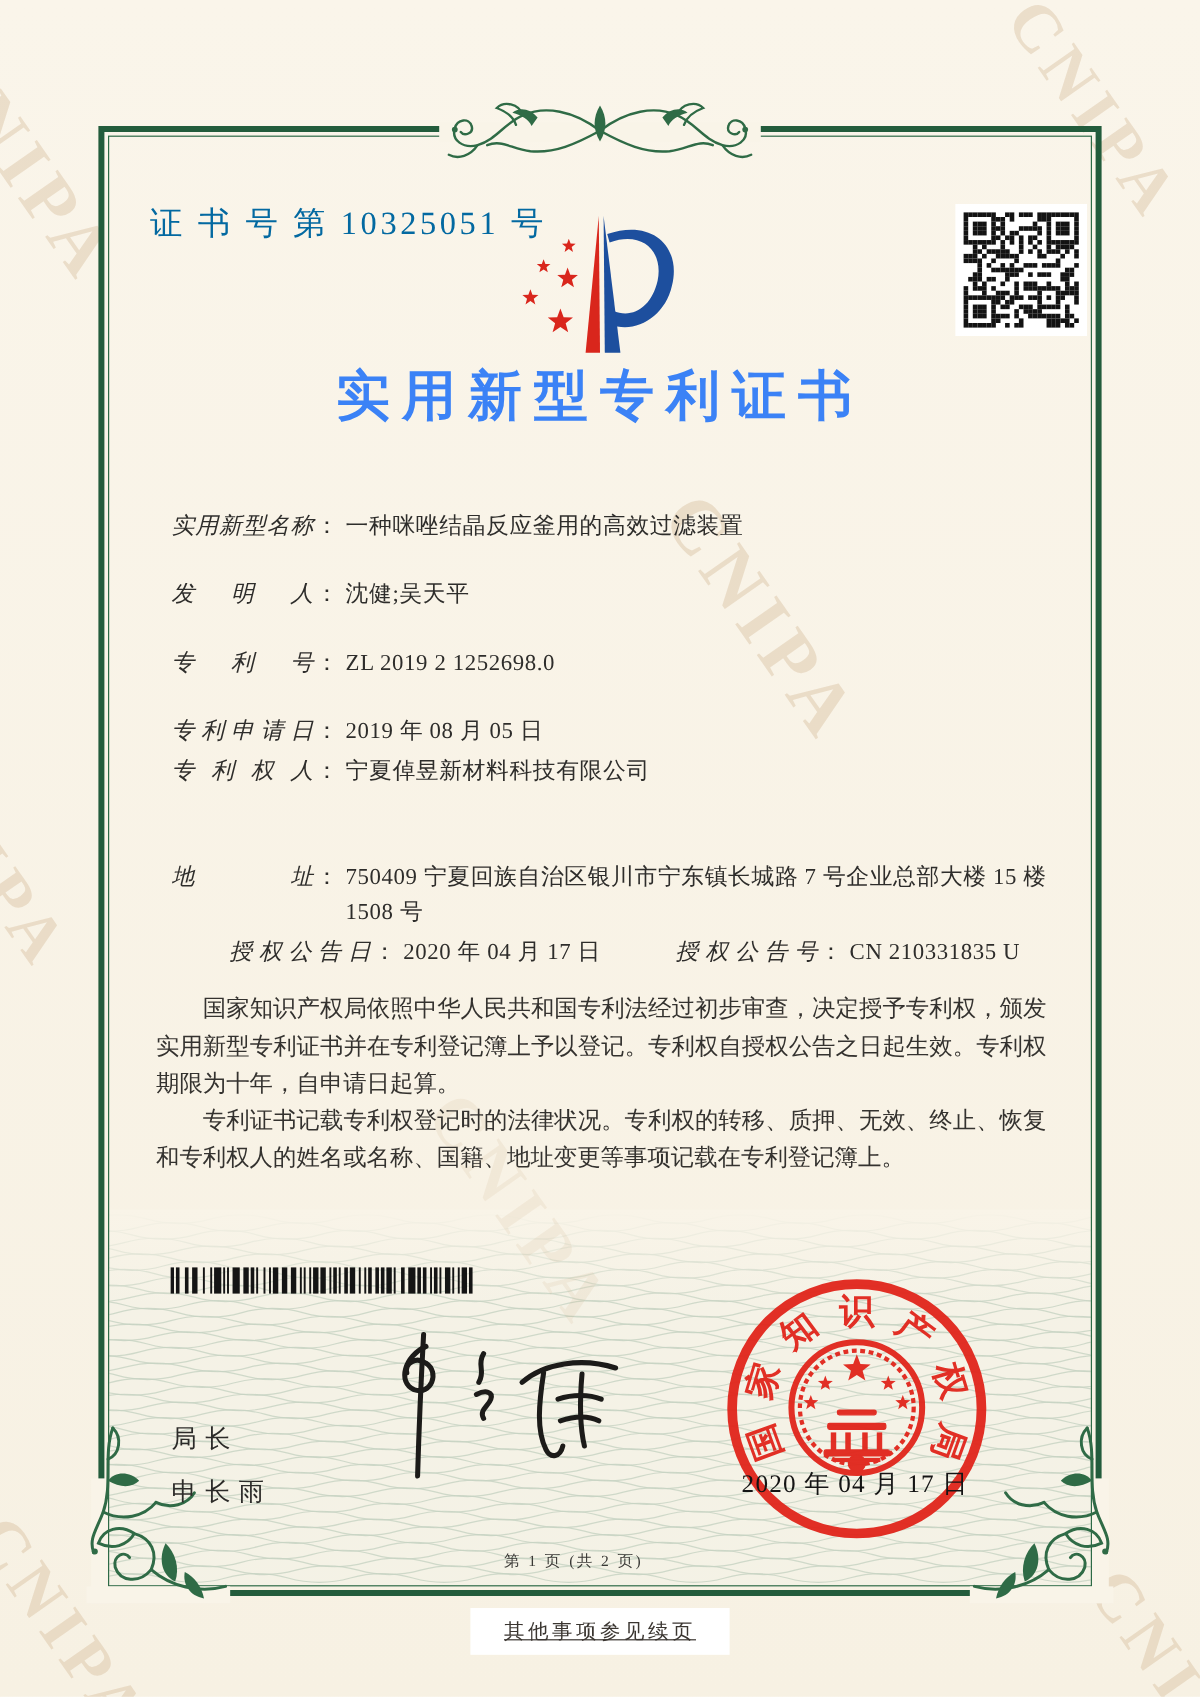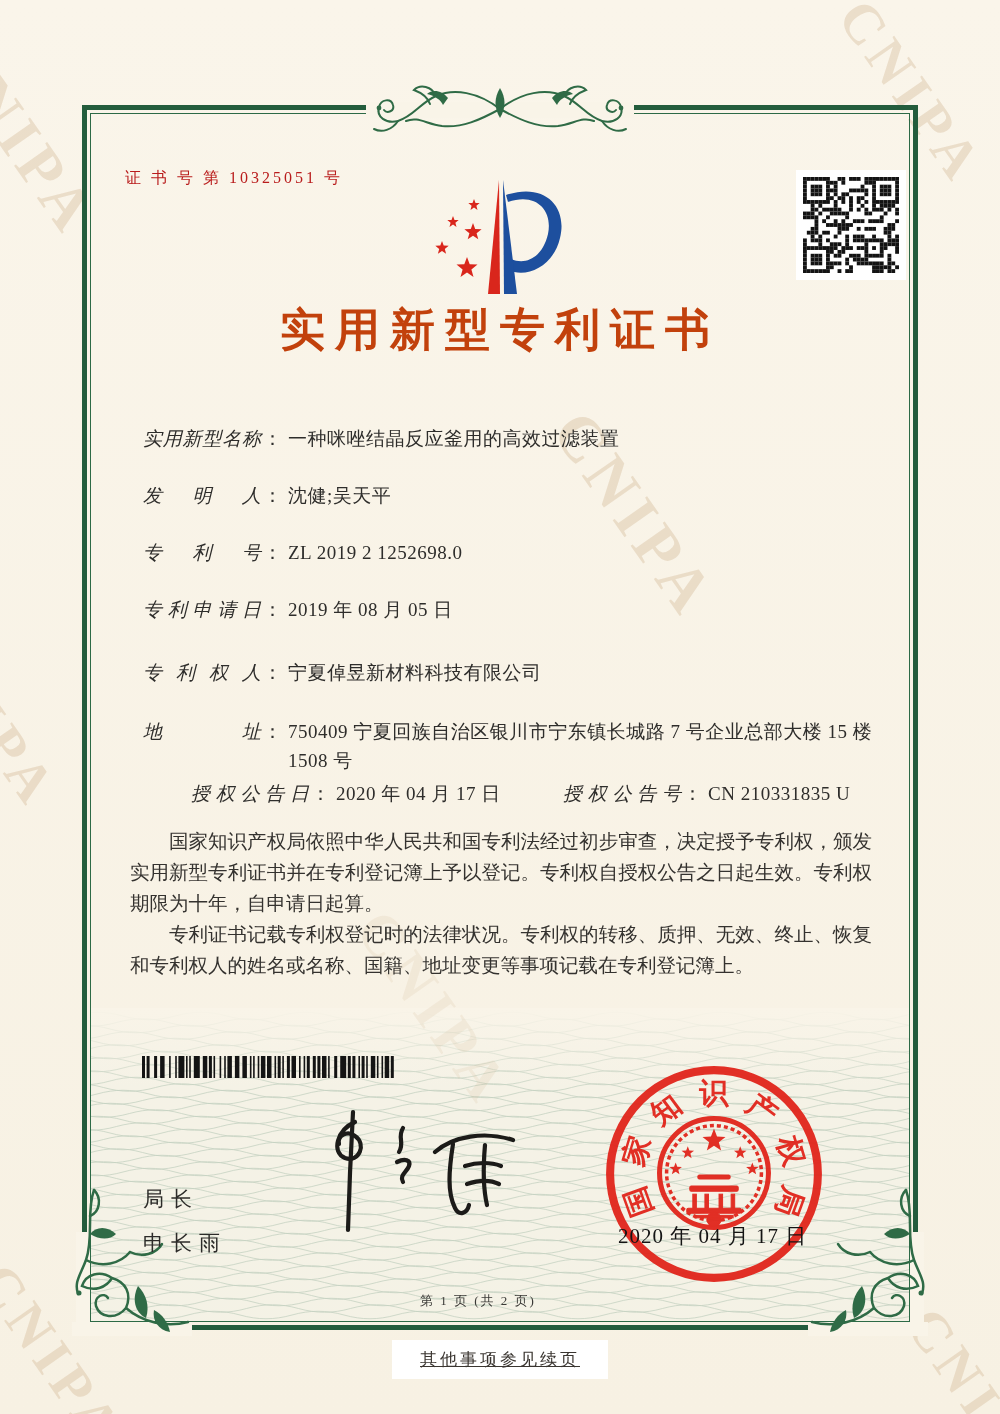--- a/index.html
+++ b/index.html
@@ -8,23 +8,23 @@
        font-family:"Liberation Serif","DejaVu Serif",serif;color:#2e2d2b;}
   .abs{position:absolute;}
   
   .wm{position:absolute;font-family:"Liberation Serif","DejaVu Serif",serif;
       font-weight:bold;color:rgba(198,160,118,0.28);letter-spacing:7px;
       transform-origin:0 0;white-space:nowrap;pointer-events:none;}
   
   .frame-outer{left:82px;top:105px;width:836px;height:1225px;border:5px solid #235c3c;box-sizing:border-box;}
   .frame-inner{left:90px;top:113px;width:820px;height:1209px;border:1px solid #2d6a46;box-sizing:border-box;}
   
-  .certno{left:125px;top:168px;font-size:16px;letter-spacing:3px;color:#b91c1c;}
+  .certno{left:125px;top:168px;font-size:27px;letter-spacing:3px;color:#0369a1;}
   .title{left:0;top:300px;width:100%;text-align:center;font-size:45px;font-weight:bold;
-         letter-spacing:10px;color:#c2410c;}
+         letter-spacing:10px;color:#3b82f6;}
   
   .field-row{position:absolute;left:143px;font-size:19px;line-height:29px;white-space:nowrap;}
   .flabel{display:inline-block;width:118px;text-align:justify;text-align-last:justify;vertical-align:top;font-style:italic;}
   .colon{display:inline-block;margin:0 6px 0 2px;vertical-align:top;}
   .fvalue{display:inline-block;vertical-align:top;letter-spacing:0.5px;}
   .fvalue.wide{max-width:600px;white-space:normal;}
   .pair2{position:absolute;left:372px;top:0;}
   
   .paras{left:130px;top:826px;width:742px;font-size:19.5px;line-height:31px;text-align:justify;color:#34322f;}
   .paras p{margin:0;text-indent:2em;}
@@ -510,21 +510,21 @@
     <rect x="95.32" y="99.16" width="3.84" height="3.84" fill="#131313"></rect>
   </svg>
 
 <div class="abs title">实用新型专利证书</div>
 
 <div id="fieldsLayer">
     <div class="field-row" style="top: 424px;"><span class="flabel">实用新型名称</span><span class="colon">：</span><span class="fvalue">一种咪唑结晶反应釜用的高效过滤装置</span></div>
     <div class="field-row" style="top: 481px;"><span class="flabel">发明人</span><span class="colon">：</span><span class="fvalue">沈健;吴天平</span></div>
     <div class="field-row" style="top: 538px;"><span class="flabel">专利号</span><span class="colon">：</span><span class="fvalue">ZL 2019 2 1252698.0</span></div>
     <div class="field-row" style="top: 595px;"><span class="flabel">专利申请日</span><span class="colon">：</span><span class="fvalue">2019 年 08 月 05 日</span></div>
-    <div class="field-row" style="top: 658px;"><span class="flabel">专利权人</span><span class="colon">：</span><span class="fvalue">宁夏倬昱新材料科技有限公司</span></div>
+    <div class="field-row" style="top: 628px;"><span class="flabel">专利权人</span><span class="colon">：</span><span class="fvalue">宁夏倬昱新材料科技有限公司</span></div>
     <div class="field-row" style="top: 717px;"><span class="flabel">地址</span><span class="colon">：</span><span class="fvalue wide">750409 宁夏回族自治区银川市宁东镇长城路 7 号企业总部大楼 15 楼 1508 号</span></div>
     <div class="field-row" style="top: 779px; margin-left: 48px;"><span class="flabel">授权公告日</span><span class="colon">：</span><span class="fvalue">2020 年 04 月 17 日</span><span class="pair2"><span class="flabel">授权公告号</span><span class="colon">：</span><span class="fvalue">CN 210331835 U</span></span></div>
   </div>
 
 <div class="abs paras">
   <p>国家知识产权局依照中华人民共和国专利法经过初步审查，决定授予专利权，颁发实用新型专利证书并在专利登记簿上予以登记。专利权自授权公告之日起生效。专利权期限为十年，自申请日起算。</p>
   <p>专利证书记载专利权登记时的法律状况。专利权的转移、质押、无效、终止、恢复和专利权人的姓名或名称、国籍、地址变更等事项记载在专利登记簿上。</p>
 </div>
 
 <svg id="barcodeSvg" class="abs" style="left:142px;top:1056px;" width="260" height="24" viewBox="0 0 260 24">

